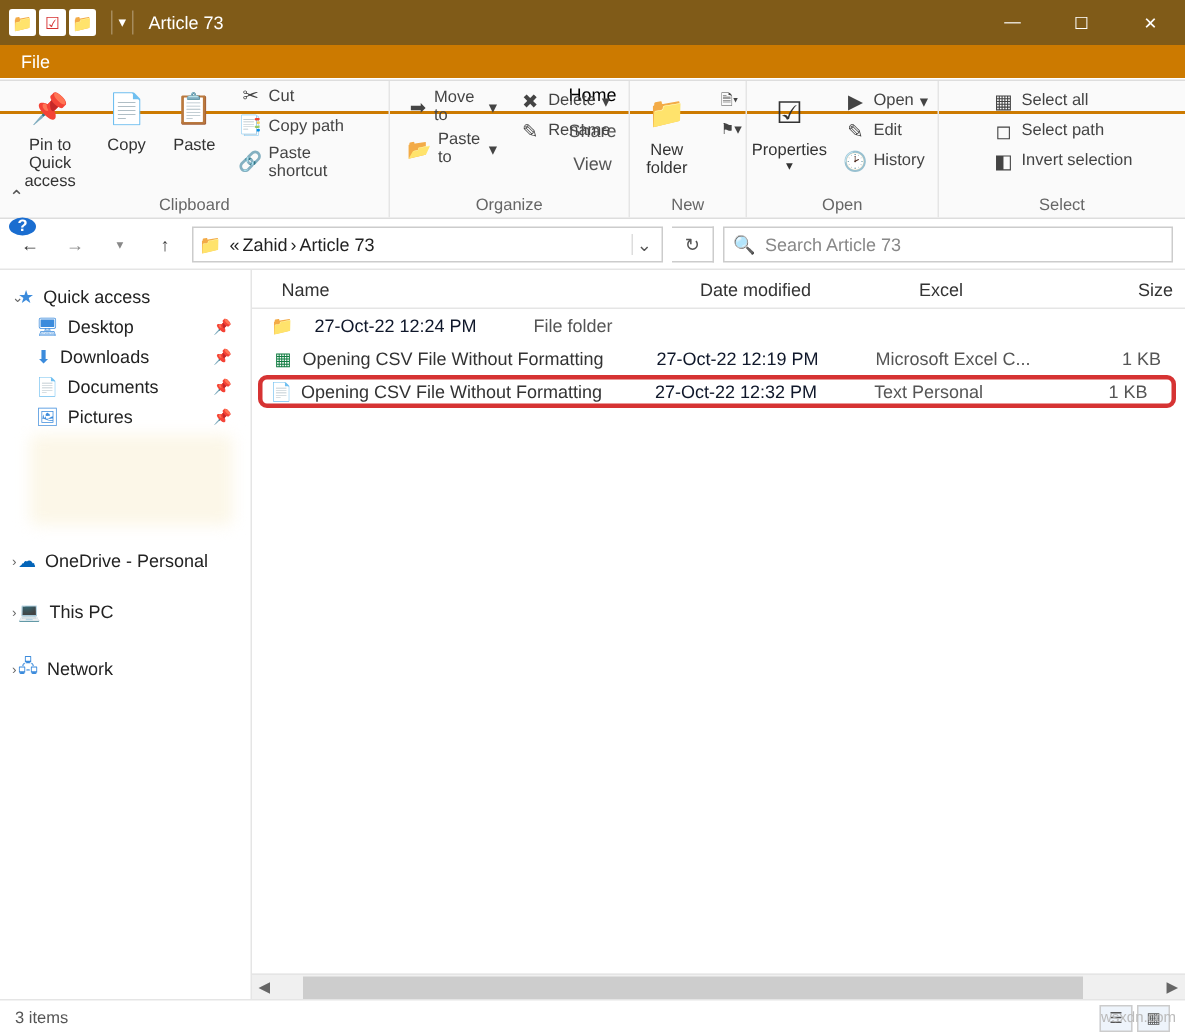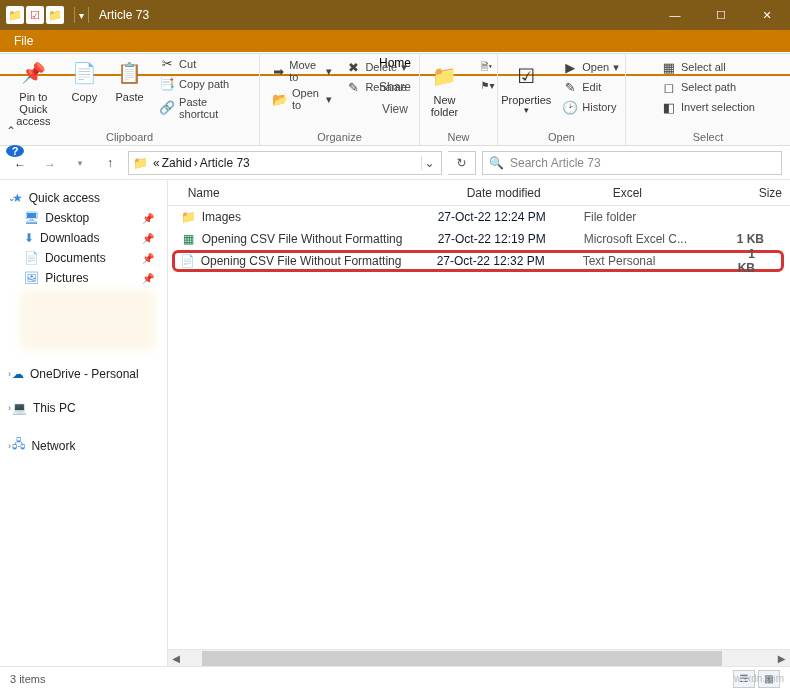--- a/index.html
+++ b/index.html
@@ -62,21 +62,21 @@
 .col-date{ width:146px;margin-left:29px;}
 .col-type{ width:146px;}
 .col-size{ flex:1; text-align:left; padding-right:16px;}
 .carets { font-size:9px; color:#888; margin-left:4px;}
 
 .filerow { height:22px; display:flex; align-items:center; padding-left:12px; font-size:12px; color:#333;}
 .filerow .fi { width:18px; text-align:center; margin-right:4px;}
 .filerow .fname { width:228px; white-space:nowrap; overflow:hidden; text-overflow:ellipsis;}
 .filerow .fdate { width:146px; margin-left:8px; color:#0f172a;}
 .filerow .ftype { width:146px; color:#555; white-space:nowrap; overflow:hidden; text-overflow:ellipsis;}
-.filerow .fsize { flex:1; text-align:right; padding-right:26px; color:#555;font-weight:bold;}
+.filerow .fsize { flex:1; text-align:right; padding-right:16px; color:#555;}
 .highlight { border:3px solid #d63333; border-radius:6px; margin:0 6px 0 4px; padding-left:4px;}
 
 .blur { filter: blur(5px); background:#fcf7e8; height:60px; margin:2px 6px 6px 14px; border-radius:4px;}
 
 .scrollbar-h { height:17px; border-top:1px solid #e5e5e5; display:flex; align-items:center; background:#f0f0f0;}
 .scrollbar-h .thumb { height:15px; background:#cdcdcd; width:520px; margin-left:17px;}
 .scrollbar-h .arr { width:17px; text-align:center; color:#666; font-size:10px;}
 
 
 .status { height:24px; border-top:1px solid #e5e5e5; display:flex; align-items:center; padding:0 10px; font-size:11px; color:#555;}
@@ -150,21 +150,21 @@
   <div class="group" style="width:160px">
     <div class="row-body">
       <div class="stack">
         <div>
             <span class="si">➡</span>
             <span>Move to</span>
             <span> ▾</span>
           </div>
         <div>
             <span class="si">📂</span>
-            <span>Open to</span>
+            <span>Paste to</span>
             <span> ▾</span>
           </div>
       </div>
       <div class="stack">
         <div>
             <span class="si">✖</span>
             <span>Delete</span>
             <span> ▾</span>
           </div>
         <div>
@@ -318,21 +318,20 @@
           <span>Name</span>
           <span class="carets"></span>
         </div>
       <div class="col-date"><span>Date modified</span></div>
       <div class="col-type"><span>Excel</span></div>
       <div class="col-size"><span>Size</span></div>
     </div>
 
     <div class="filerow">
       <span class="fi">📁</span>
-      <span class="fname">Images</span>
       <span class="fdate">27-Oct-22 12:24 PM</span>
       <span class="ftype">File folder</span>
       <span class="fsize"></span>
     </div>
     <div class="filerow">
       <span class="fi" style="color:#107c41">▦</span>
       <span class="fname">Opening CSV File Without Formatting</span>
       <span class="fdate">27-Oct-22 12:19 PM</span>
       <span class="ftype">Microsoft Excel C...</span>
       <span class="fsize">1 KB</span>

